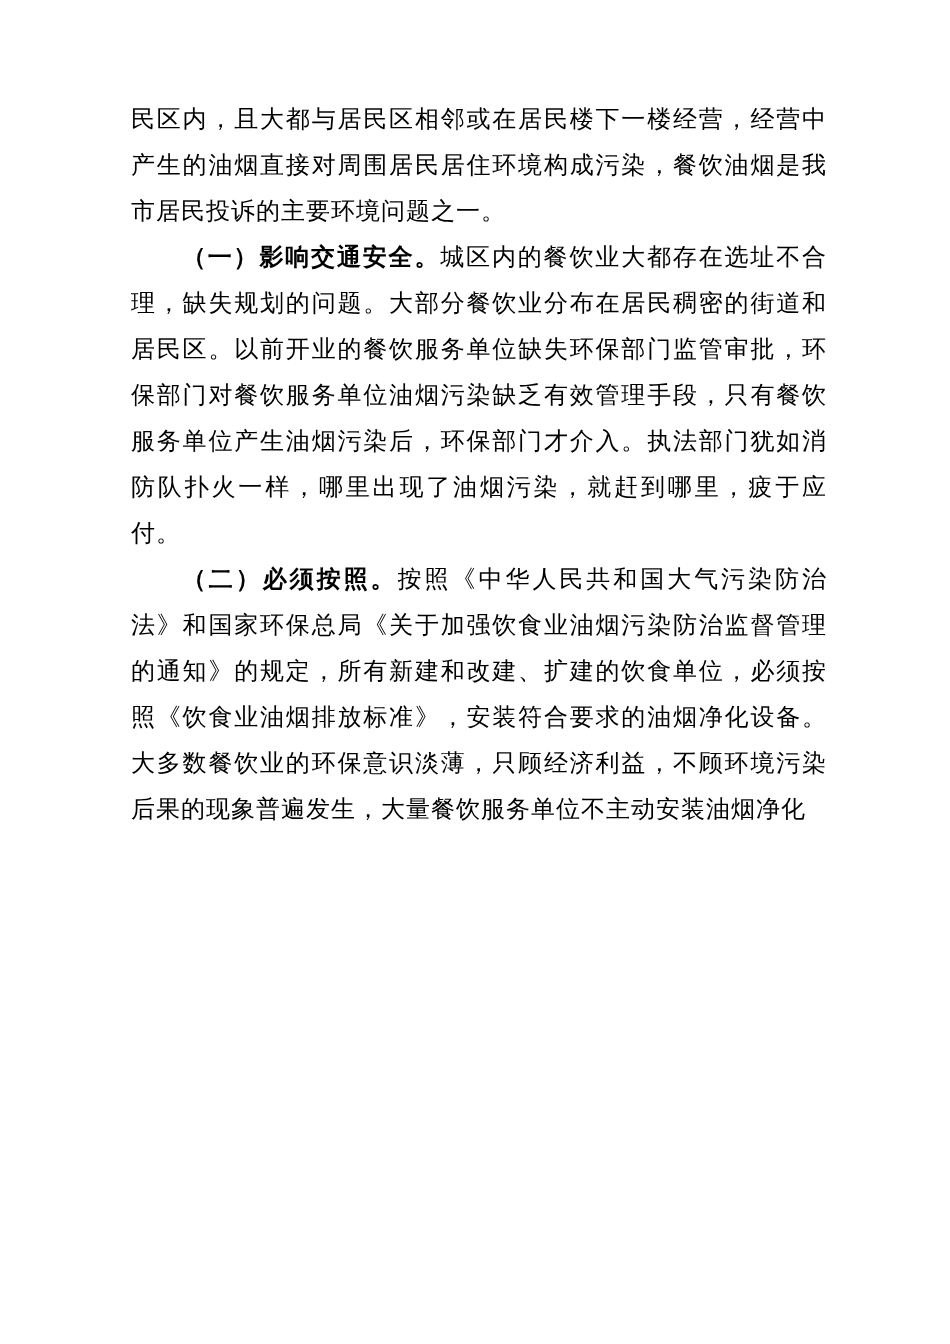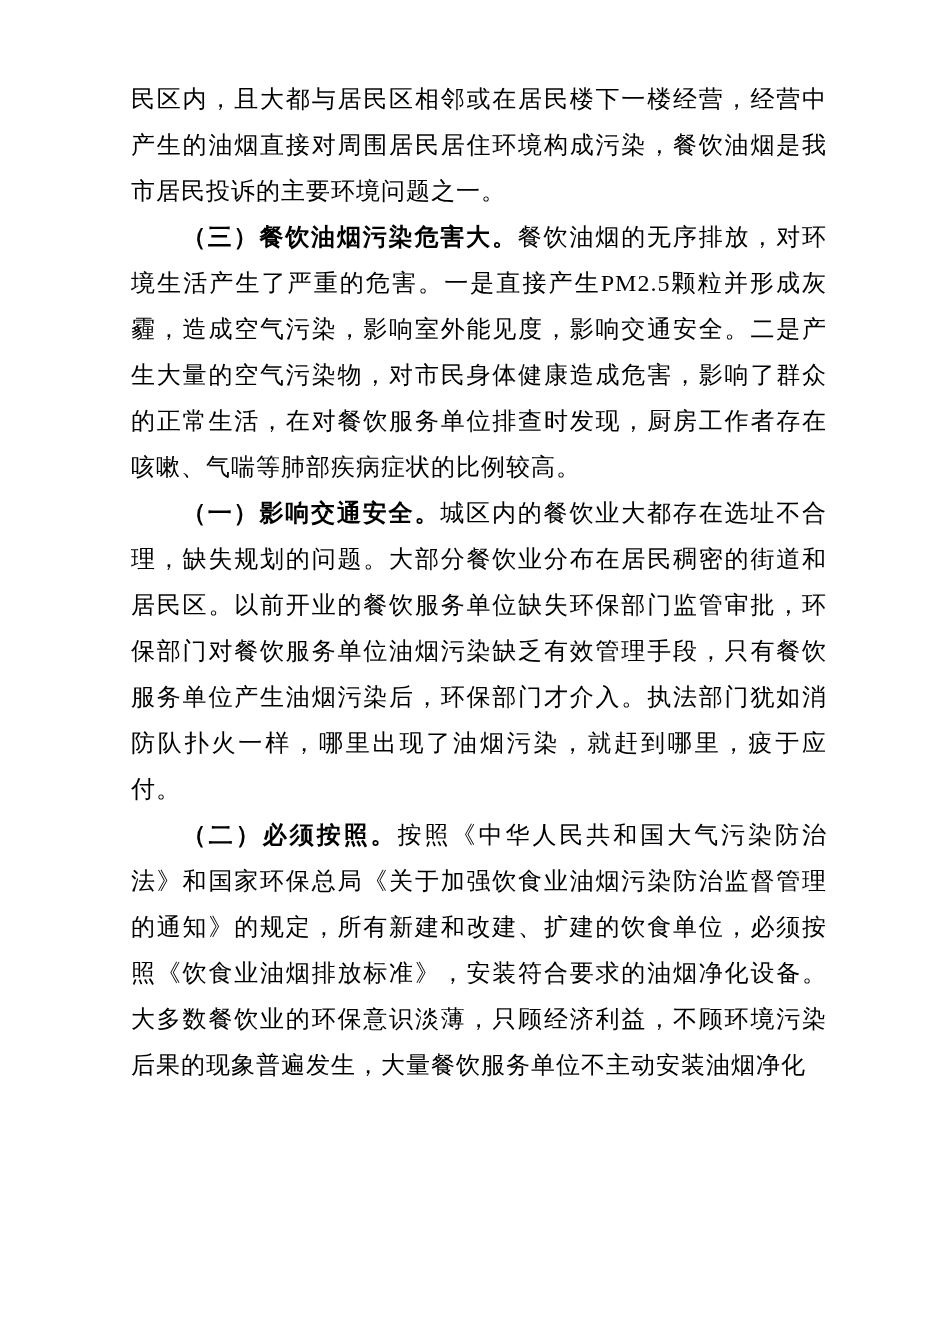--- a/index.html
+++ b/index.html
@@ -15,21 +15,21 @@
     overflow: hidden;
   }
   .page {
     width: 950px;
     height: 1344px;
     background: #ffffff;
     box-sizing: border-box;
   }
   .doc-body {
     box-sizing: border-box;
-    padding: 76px 123px 0 131px;
+    padding: 96px 123px 0 131px;
   }
   .para {
     margin: 0;
     font-size: 24px;
     line-height: 46px;
     letter-spacing: 1px;
     text-align: justify;
     text-justify: inter-ideograph;
     word-break: break-all;
   }
@@ -39,17 +39,16 @@
   .run-bold {
     font-weight: bold;
   }
 </style>
 </head>
 <body>
 
 <div class="page">
   <div class="doc-body" id="doc-body">
       <p class="para"><span class="run-normal">民区内，且大都与居民区相邻或在居民楼下一楼经营，经营中产生的油烟直接对周围居民居住环境构成污染，餐饮油烟是我市居民投诉的主要环境问题之一。</span></p>
-      <p class="para indent"><span class="run-bold">（三）餐饮油烟污染危害大。</span><span class="run-normal">餐饮油烟的无序排放，对环境生活产生了严重的危害。一是直接产生PM2.5颗粒并形成灰霾，造成空气污染，影响室外能见度，影响交通安全。二是产生大量的空气污染物，对市民身体健康造成危害，影响了群众的正常生活，在对餐饮服务单位排查时发现，厨房工作者存在咳嗽、气喘等肺部疾病症状的比例较高。</span></p>
       <p class="para indent"><span class="run-bold">（一）影响交通安全。</span><span class="run-normal">城区内的餐饮业大都存在选址不合理，缺失规划的问题。大部分餐饮业分布在居民稠密的街道和居民区。以前开业的餐饮服务单位缺失环保部门监管审批，环保部门对餐饮服务单位油烟污染缺乏有效管理手段，只有餐饮服务单位产生油烟污染后，环保部门才介入。执法部门犹如消防队扑火一样，哪里出现了油烟污染，就赶到哪里，疲于应付。</span></p>
       <p class="para indent"><span class="run-bold">（二）必须按照。</span><span class="run-normal">按照《中华人民共和国大气污染防治法》和国家环保总局《关于加强饮食业油烟污染防治监督管理的通知》的规定，所有新建和改建、扩建的饮食单位，必须按照《饮食业油烟排放标准》，安装符合要求的油烟净化设备。大多数餐饮业的环保意识淡薄，只顾经济利益，不顾环境污染后果的现象普遍发生，大量餐饮服务单位不主动安装油烟净化</span></p>
     </div>
 </div>
 
 </body></html>

